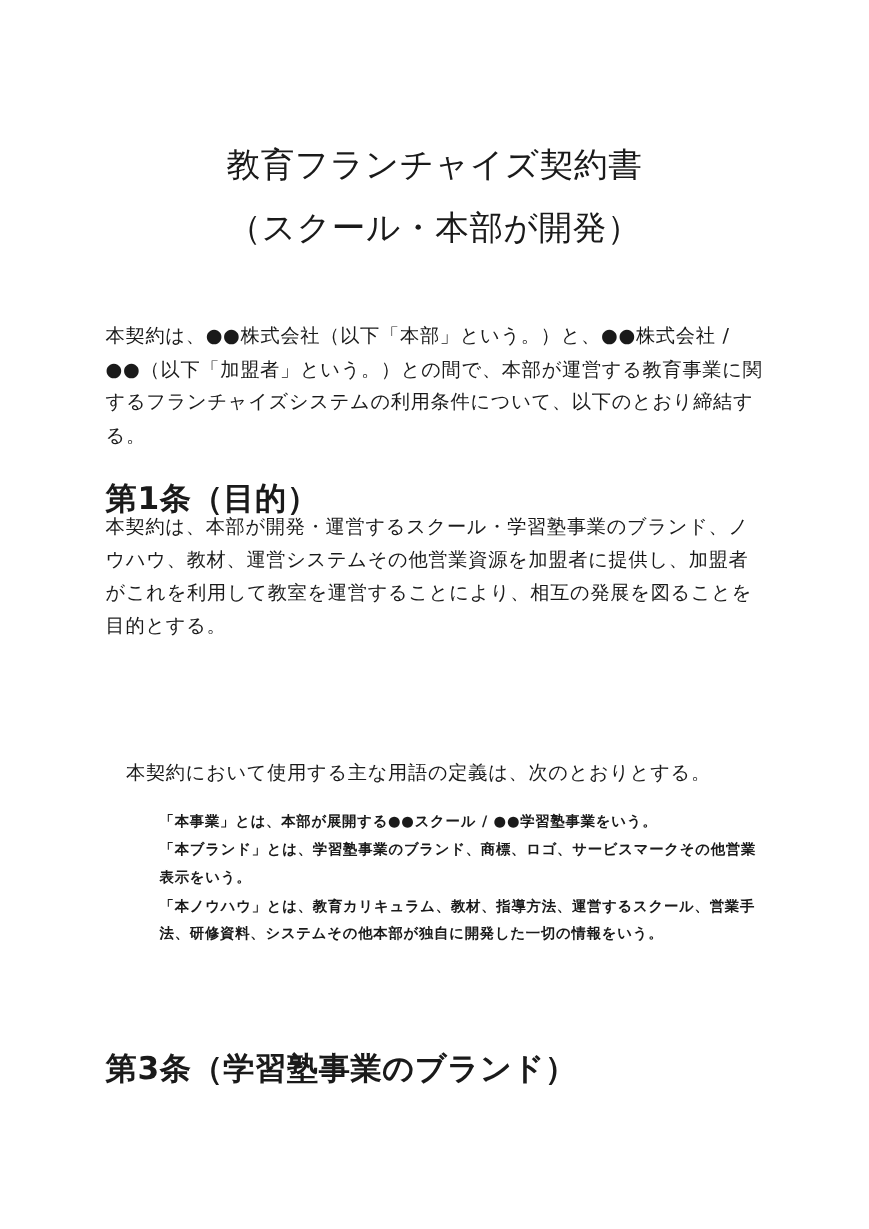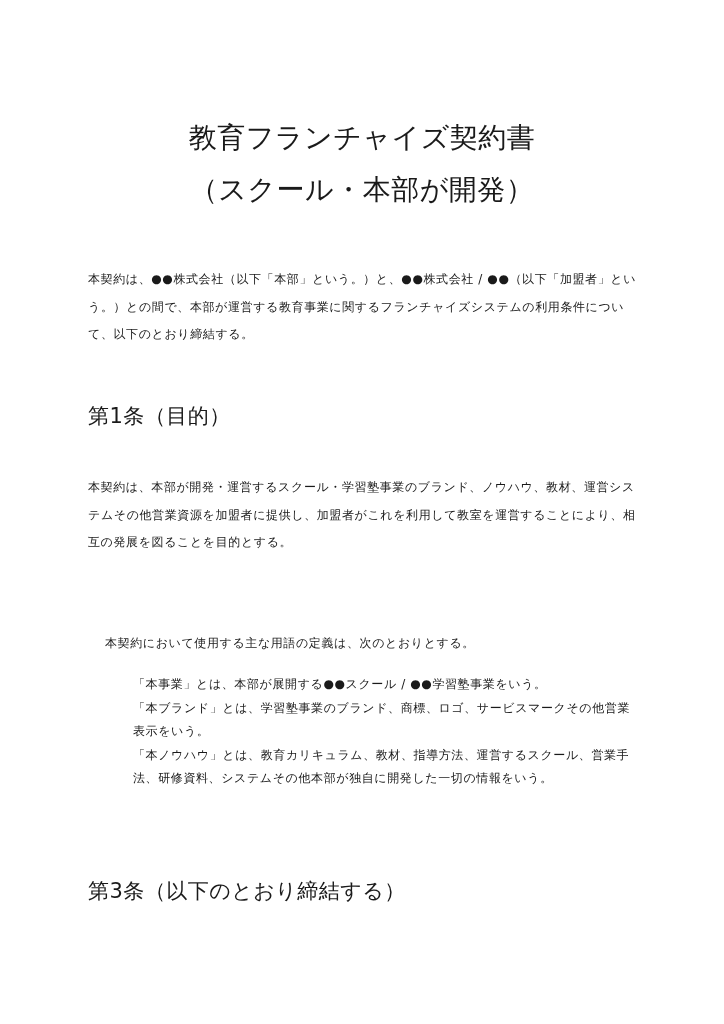--- a/index.html
+++ b/index.html
@@ -32,63 +32,64 @@
       margin: 0;
       font-weight: normal;
     }
     .title-1 { top: 120px; }
     .title-2 { top: 172px; }
 
     .para {
       position: absolute;
       left: 88px;
       width: 552px;
-      font-size: 12px;
+      font-size: 16px;
       line-height: 27.5px;
       margin: 0;
       letter-spacing: 0.6px;
     }
     .heading {
       position: absolute;
       left: 88px;
-      font-size: 21px;
+      font-size: 26px;
       line-height: 28px;
       margin: 0;
-      font-weight: normal;
+      font-weight: bold;
       letter-spacing: 0.5px;
     }
     .def-list {
       position: absolute;
       left: 133px;
       width: 505px;
       margin: 0;
       padding: 0;
       list-style: none;
       font-size: 12px;
       line-height: 23.5px;
       letter-spacing: 0.6px;
+      font-weight: bold;
     }
     .def-list li { margin: 0; padding: 0; }
   </style>
 </head>
 <body>
 
 <div class="page">
 
   <h1 class="title title-1">教育フランチャイズ契約書</h1>
   <h2 class="title title-2">（スクール・本部が開発）</h2>
 
   <p class="para" style="top:266px;">本契約は、●●株式会社（以下「本部」という。）と、●●株式会社 / ●●（以下「加盟者」という。）との間で、本部が運営する教育事業に関するフランチャイズシステムの利用条件について、以下のとおり締結する。</p>
 
   <h3 class="heading" style="top:402px;">第1条（目的）</h3>
-  <p class="para" style="top:474px;">本契約は、本部が開発・運営するスクール・学習塾事業のブランド、ノウハウ、教材、運営システムその他営業資源を加盟者に提供し、加盟者がこれを利用して教室を運営することにより、相互の発展を図ることを目的とする。</p>
+  <p class="para" style="top:425px;">本契約は、本部が開発・運営するスクール・学習塾事業のブランド、ノウハウ、教材、運営システムその他営業資源を加盟者に提供し、加盟者がこれを利用して教室を運営することにより、相互の発展を図ることを目的とする。</p>
 
   <p class="para" style="top:630px;margin-left:17px;">本契約において使用する主な用語の定義は、次のとおりとする。</p>
 
   <ul class="def-list" style="top:673px;">
     <li>「本事業」とは、本部が展開する●●スクール / ●●学習塾事業をいう。</li>
     <li>「本ブランド」とは、学習塾事業のブランド、商標、ロゴ、サービスマークその他営業表示をいう。</li>
     <li>「本ノウハウ」とは、教育カリキュラム、教材、指導方法、運営するスクール、営業手法、研修資料、システムその他本部が独自に開発した一切の情報をいう。</li>
   </ul>
 
-  <h3 class="heading" style="top:877px;">第3条（以下のとおり締結する）</h3>
+  <h3 class="heading" style="top:877px;">第3条（学習塾事業のブランド）</h3>
 
 </div>
 
 </body></html>

